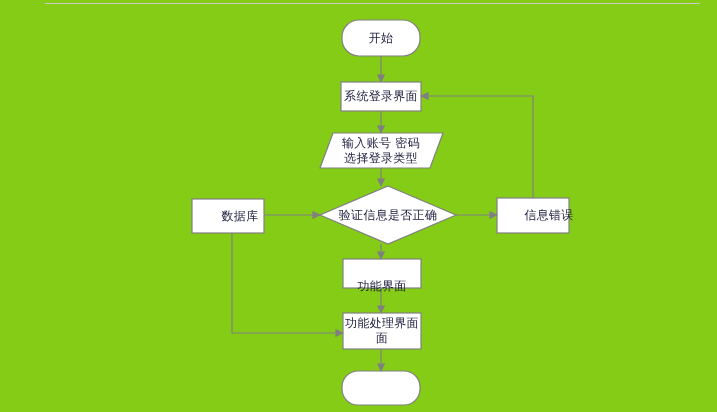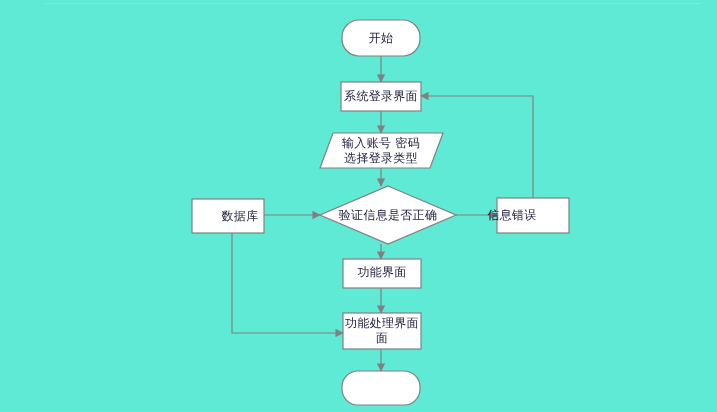--- a/index.html
+++ b/index.html
@@ -4,21 +4,21 @@
 <style>
   html, body {
     margin: 0;
     padding: 0;
     background: #ffffff;
   }
   #canvas {
     position: relative;
     width: 717px;
     height: 412px;
-    background: #5eead4;
+    background: #84cc16;
     font-family: "DejaVu Sans", "Liberation Sans", sans-serif;
     overflow: hidden;
   }
   #top-rule {
     position: absolute;
     left: 45px;
     top: 3px;
     width: 655px;
     height: 1px;
     background: #c9c9c9;
@@ -41,22 +41,22 @@
     line-height: 15px;
     letter-spacing: 0.3px;
     pointer-events: none;
     white-space: pre-wrap;
   }
   .lbl-start      { left: 342px; top: 20px;  width: 78px;  height: 36px; }
   .lbl-login      { left: 341px; top: 82px;  width: 80px;  height: 29px; text-align: center; }
   .lbl-input      { left: 324px; top: 133px; width: 114px; height: 35px; }
   .lbl-verify     { left: 330px; top: 198px; width: 116px; height: 34px; }
   .lbl-database   { left: 192px; top: 199px; width: 72px;  height: 34px; padding-left: 12px; }
-  .lbl-error      { left: 476px; top: 198px; width: 72px;  height: 35px; }
-  .lbl-func       { left: 343px; top: 258px; width: 78px;  height: 29px; }
+  .lbl-error      { left: 497px; top: 198px; width: 72px;  height: 35px; padding-left: 16px; }
+  .lbl-func       { left: 343px; top: 272px; width: 78px;  height: 29px; }
   .lbl-process    { left: 343px; top: 313px; width: 78px;  height: 36px; padding: 8px 2px; box-sizing: border-box; }
   .lbl-end        { left: 342px; top: 371px; width: 78px;  height: 34px; }
 </style>
 </head>
 <body>
 
 <div id="canvas">
 
   <div id="top-rule"></div>
 

